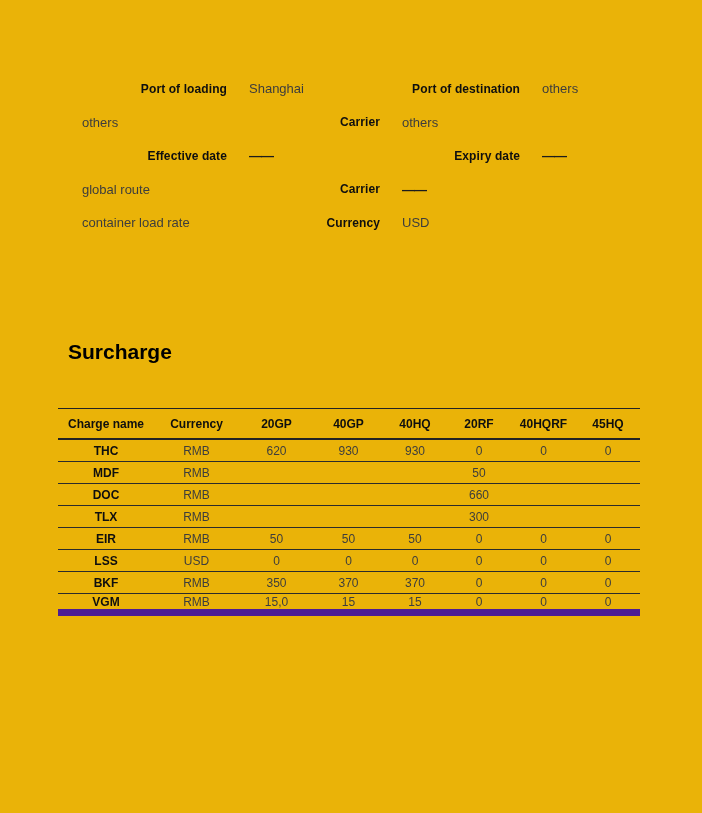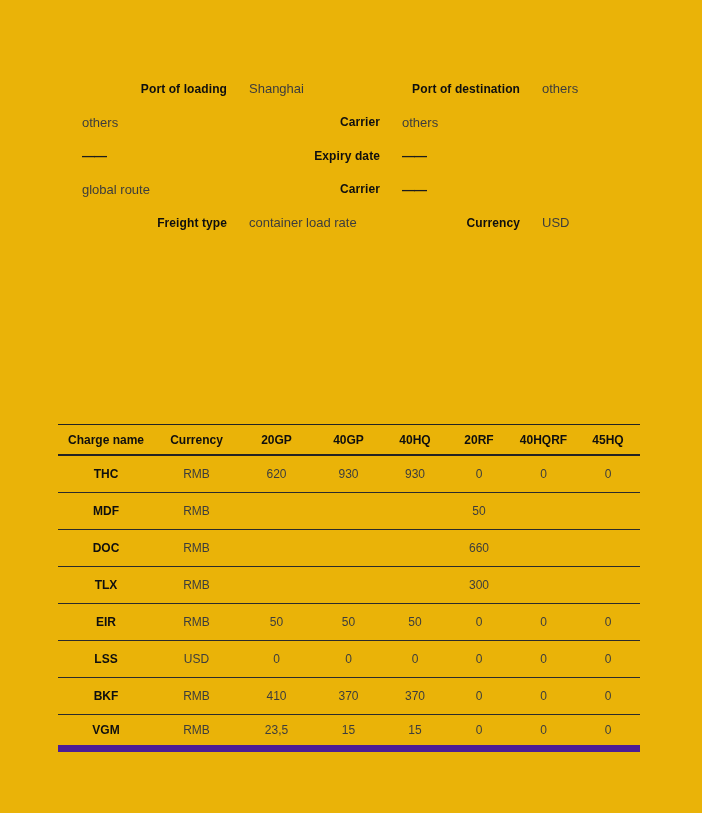--- a/index.html
+++ b/index.html
@@ -40,33 +40,32 @@
 
   
   .surcharge-title {
     position:absolute; left:68px; top:340px;
     font-size:21px; font-weight:700; color:#000000;
   }
 
   .rate-table {
     position:absolute; left:58px; top:408px; width:582px;
     border-top:1.5px solid #232323;
-    margin-top:16px;
   }
   .t-row {
     display:grid;
     grid-template-columns:96px 85px 75px 69px 64px 64px 65px 64px;
     align-items:center;
   }
   .t-row.head {
     height:31px;
     border-bottom:2px solid #232323;
   }
   .t-row.body {
-    height:37px;
+    height:22px;
     border-bottom:1.4px solid #2b2b2b;
   }
   .t-row.body.last { border-bottom:7px solid #4c1d95; }
   .t-cell {
     text-align:center;
     font-size:12px;
     color:#3d3d3d;
     overflow:hidden;
   }
   .t-row.head .t-cell {
@@ -90,40 +89,41 @@
       <div class="f-value">others</div>
     </div>
 
     <div class="field-row">
       <div class="f-value">others</div>
       <div class="f-label">Carrier</div>
       <div class="f-value">others</div>
     </div>
 
     <div class="field-row">
+      <div class="f-label">Effective date</div>
       <div class="f-value dash">——</div>
       <div class="f-label">Expiry date</div>
       <div class="f-value dash">——</div>
     </div>
 
     <div class="field-row">
       <div class="f-value">global route</div>
       <div class="f-label">Carrier</div>
       <div class="f-value dash">——</div>
     </div>
 
     <div class="field-row">
-      <div class="f-label">Freight type</div>
       <div class="f-value">container load rate</div>
       <div class="f-label">Currency</div>
       <div class="f-value">USD</div>
     </div>
 
   </div>
 
+  <div class="surcharge-title">Surcharge</div>
 
   <div class="rate-table">
 
     <div class="t-row head">
       <div class="t-cell">Charge name</div>
       <div class="t-cell">Currency</div>
       <div class="t-cell">20GP</div>
       <div class="t-cell">40GP</div>
       <div class="t-cell">40HQ</div>
       <div class="t-cell">20RF</div>
@@ -193,32 +193,32 @@
       <div class="t-cell">0</div>
       <div class="t-cell">0</div>
       <div class="t-cell">0</div>
       <div class="t-cell">0</div>
       <div class="t-cell">0</div>
     </div>
 
     <div class="t-row body">
       <div class="t-cell name">BKF</div>
       <div class="t-cell">RMB</div>
-      <div class="t-cell">410</div>
+      <div class="t-cell">350</div>
       <div class="t-cell">370</div>
       <div class="t-cell">370</div>
       <div class="t-cell">0</div>
       <div class="t-cell">0</div>
       <div class="t-cell">0</div>
     </div>
 
     <div class="t-row body last">
       <div class="t-cell name">VGM</div>
       <div class="t-cell">RMB</div>
-      <div class="t-cell">23,5</div>
+      <div class="t-cell">15,0</div>
       <div class="t-cell">15</div>
       <div class="t-cell">15</div>
       <div class="t-cell">0</div>
       <div class="t-cell">0</div>
       <div class="t-cell">0</div>
     </div>
 
   </div>
 
 </div>

